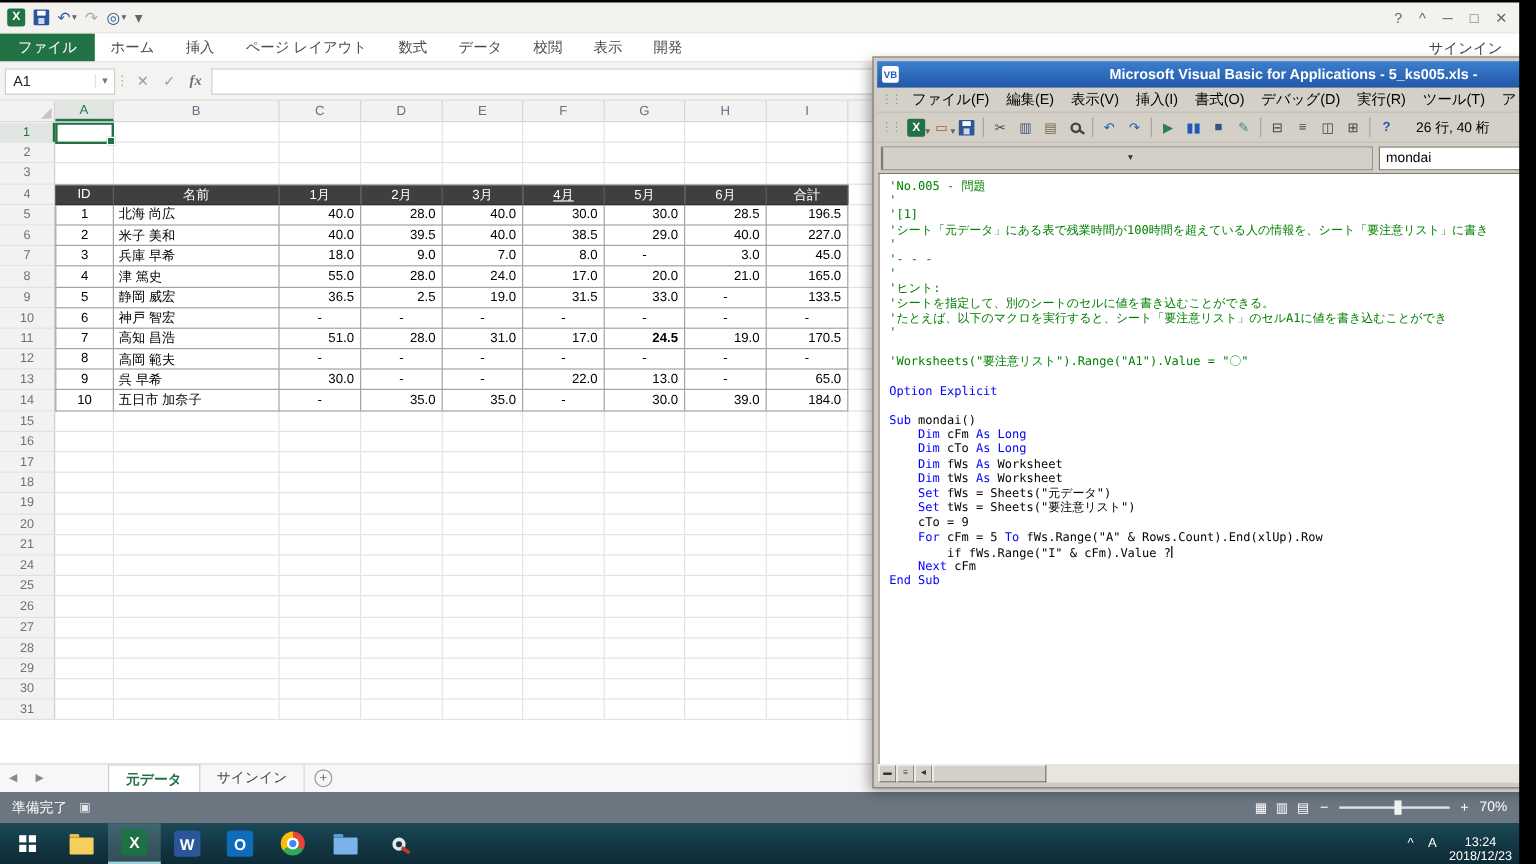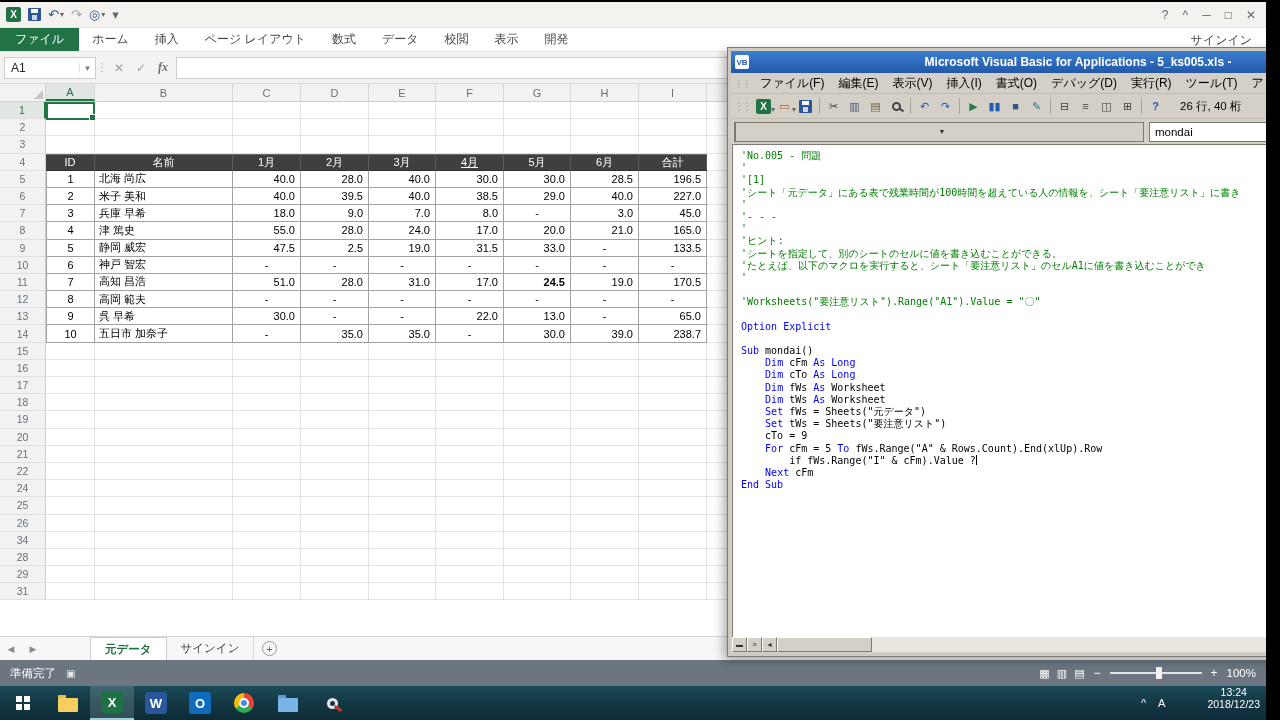--- a/index.html
+++ b/index.html
@@ -130,21 +130,21 @@
   .icon-chrome{width:20px;height:20px;border-radius:50%;background:conic-gradient(#ea4335 0 33%,#34a853 0 66%,#fbbc05 0 100%);position:relative;}
   .icon-chrome::after{content:"";position:absolute;left:5px;top:5px;width:10px;height:10px;border-radius:50%;background:#fff;}
   .icon-chrome::before{content:"";position:absolute;left:7px;top:7px;width:6px;height:6px;border-radius:50%;background:#4285f4;z-index:1;}
   .icon-folder{width:20px;height:14px;background:#f7cf5f;border-radius:1px;position:relative;margin-top:3px;}
   .icon-folder::before{content:"";position:absolute;top:-3px;left:0;width:8px;height:3px;background:#e9bd4a;border-radius:1px 1px 0 0;}
   .icon-folder.blue{background:#7ab3e8;}
   .icon-folder.blue::before{background:#5d9bd8;}
   .icon-search{width:11px;height:11px;border:3px solid #e8e8e8;border-radius:50%;position:relative;}
   .icon-search::after{content:"";position:absolute;width:8px;height:3px;background:#c0392b;right:-7px;bottom:-4px;transform:rotate(35deg);}
   #tray{margin-left:auto;display:flex;align-items:center;gap:12px;color:#fff;font-size:11px;padding-right:10px;}
-  .tb-clock{color:#fff;font-size:10.5px;line-height:12px;text-align:center;padding-right:20px;display:flex;flex-direction:column;justify-content:flex-start;margin-left:32px;}
+  .tb-clock{color:#fff;font-size:10.5px;line-height:12px;text-align:center;padding-right:20px;display:flex;flex-direction:column;justify-content:flex-end;}
 
   #strip-top{position:absolute;left:0;top:0;width:1280px;height:2px;background:#000;z-index:50;}
   #strip-right{position:absolute;left:1266px;top:0;width:14px;height:720px;background:#000;z-index:50;}
 </style>
 </head>
 <body>
 
 <div id="stage">
 
   <div id="xl">
@@ -324,21 +324,21 @@
             <div class="cell t ar" style="width: 68px;">17.0</div>
             <div class="cell t ar" style="width: 67px;">20.0</div>
             <div class="cell t ar" style="width: 68px;">21.0</div>
             <div class="cell t ar" style="width: 68px;">165.0</div>
             <div class="cell" style="width: 80px;"></div>
           </div>
           <div class="grow">
             <div class="gut">9</div>
             <div class="cell t first ac" style="width: 49px;">5</div>
             <div class="cell t al" style="width: 138px;">静岡 威宏</div>
-            <div class="cell t ar" style="width: 68px;">47.5</div>
+            <div class="cell t ar" style="width: 68px;">36.5</div>
             <div class="cell t ar" style="width: 68px;">2.5</div>
             <div class="cell t ar" style="width: 67px;">19.0</div>
             <div class="cell t ar" style="width: 68px;">31.5</div>
             <div class="cell t ar" style="width: 67px;">33.0</div>
             <div class="cell t ac" style="width: 68px;">-</div>
             <div class="cell t ar" style="width: 68px;">133.5</div>
             <div class="cell" style="width: 80px;"></div>
           </div>
           <div class="grow">
             <div class="gut">10</div>
@@ -395,21 +395,21 @@
           <div class="grow">
             <div class="gut">14</div>
             <div class="cell t first ac" style="width: 49px;">10</div>
             <div class="cell t al" style="width: 138px;">五日市 加奈子</div>
             <div class="cell t ac" style="width: 68px;">-</div>
             <div class="cell t ar" style="width: 68px;">35.0</div>
             <div class="cell t ar" style="width: 67px;">35.0</div>
             <div class="cell t ac" style="width: 68px;">-</div>
             <div class="cell t ar" style="width: 67px;">30.0</div>
             <div class="cell t ar" style="width: 68px;">39.0</div>
-            <div class="cell t ar" style="width: 68px;">238.7</div>
+            <div class="cell t ar" style="width: 68px;">184.0</div>
             <div class="cell" style="width: 80px;"></div>
           </div>
           <div class="grow">
             <div class="gut">15</div>
             <div class="cell" style="width: 49px;"></div>
             <div class="cell" style="width: 138px;"></div>
             <div class="cell" style="width: 68px;"></div>
             <div class="cell" style="width: 68px;"></div>
             <div class="cell" style="width: 67px;"></div>
             <div class="cell" style="width: 68px;"></div>
@@ -490,33 +490,20 @@
             <div class="cell" style="width: 68px;"></div>
             <div class="cell" style="width: 68px;"></div>
             <div class="cell" style="width: 67px;"></div>
             <div class="cell" style="width: 68px;"></div>
             <div class="cell" style="width: 67px;"></div>
             <div class="cell" style="width: 68px;"></div>
             <div class="cell" style="width: 68px;"></div>
             <div class="cell" style="width: 80px;"></div>
           </div>
           <div class="grow">
-            <div class="gut">22</div>
-            <div class="cell" style="width: 49px;"></div>
-            <div class="cell" style="width: 138px;"></div>
-            <div class="cell" style="width: 68px;"></div>
-            <div class="cell" style="width: 68px;"></div>
-            <div class="cell" style="width: 67px;"></div>
-            <div class="cell" style="width: 68px;"></div>
-            <div class="cell" style="width: 67px;"></div>
-            <div class="cell" style="width: 68px;"></div>
-            <div class="cell" style="width: 68px;"></div>
-            <div class="cell" style="width: 80px;"></div>
-          </div>
-          <div class="grow">
             <div class="gut">24</div>
             <div class="cell" style="width: 49px;"></div>
             <div class="cell" style="width: 138px;"></div>
             <div class="cell" style="width: 68px;"></div>
             <div class="cell" style="width: 68px;"></div>
             <div class="cell" style="width: 67px;"></div>
             <div class="cell" style="width: 68px;"></div>
             <div class="cell" style="width: 67px;"></div>
             <div class="cell" style="width: 68px;"></div>
             <div class="cell" style="width: 68px;"></div>
@@ -542,21 +529,21 @@
             <div class="cell" style="width: 68px;"></div>
             <div class="cell" style="width: 68px;"></div>
             <div class="cell" style="width: 67px;"></div>
             <div class="cell" style="width: 68px;"></div>
             <div class="cell" style="width: 67px;"></div>
             <div class="cell" style="width: 68px;"></div>
             <div class="cell" style="width: 68px;"></div>
             <div class="cell" style="width: 80px;"></div>
           </div>
           <div class="grow">
-            <div class="gut">34</div>
+            <div class="gut">27</div>
             <div class="cell" style="width: 49px;"></div>
             <div class="cell" style="width: 138px;"></div>
             <div class="cell" style="width: 68px;"></div>
             <div class="cell" style="width: 68px;"></div>
             <div class="cell" style="width: 67px;"></div>
             <div class="cell" style="width: 68px;"></div>
             <div class="cell" style="width: 67px;"></div>
             <div class="cell" style="width: 68px;"></div>
             <div class="cell" style="width: 68px;"></div>
             <div class="cell" style="width: 80px;"></div>
@@ -569,20 +556,33 @@
             <div class="cell" style="width: 68px;"></div>
             <div class="cell" style="width: 67px;"></div>
             <div class="cell" style="width: 68px;"></div>
             <div class="cell" style="width: 67px;"></div>
             <div class="cell" style="width: 68px;"></div>
             <div class="cell" style="width: 68px;"></div>
             <div class="cell" style="width: 80px;"></div>
           </div>
           <div class="grow">
             <div class="gut">29</div>
+            <div class="cell" style="width: 49px;"></div>
+            <div class="cell" style="width: 138px;"></div>
+            <div class="cell" style="width: 68px;"></div>
+            <div class="cell" style="width: 68px;"></div>
+            <div class="cell" style="width: 67px;"></div>
+            <div class="cell" style="width: 68px;"></div>
+            <div class="cell" style="width: 67px;"></div>
+            <div class="cell" style="width: 68px;"></div>
+            <div class="cell" style="width: 68px;"></div>
+            <div class="cell" style="width: 80px;"></div>
+          </div>
+          <div class="grow">
+            <div class="gut">30</div>
             <div class="cell" style="width: 49px;"></div>
             <div class="cell" style="width: 138px;"></div>
             <div class="cell" style="width: 68px;"></div>
             <div class="cell" style="width: 68px;"></div>
             <div class="cell" style="width: 67px;"></div>
             <div class="cell" style="width: 68px;"></div>
             <div class="cell" style="width: 67px;"></div>
             <div class="cell" style="width: 68px;"></div>
             <div class="cell" style="width: 68px;"></div>
             <div class="cell" style="width: 80px;"></div>
@@ -626,21 +626,21 @@
         <span id="viewbtns" style="display:flex;gap:7px;">
             <span class="viewbtn">▦</span>
             <span class="viewbtn">▥</span>
             <span class="viewbtn">▤</span>
           </span>
         <span class="zoomsym">−</span>
         <span class="zoom-track">
             <span class="zoom-thumb"></span>
           </span>
         <span class="zoomsym">+</span>
-        <span>100%</span>
+        <span>70%</span>
       </div>
     </div>
   </div>
 
   <div id="vbe">
     <div class="vbe-title">
       <span class="vbe-ico">VB</span>
       <span class="vbe-title-text">Microsoft Visual Basic for Applications - 5_ks005.xls - </span>
     </div>
     <div class="vbe-menu" id="vbemenu">

